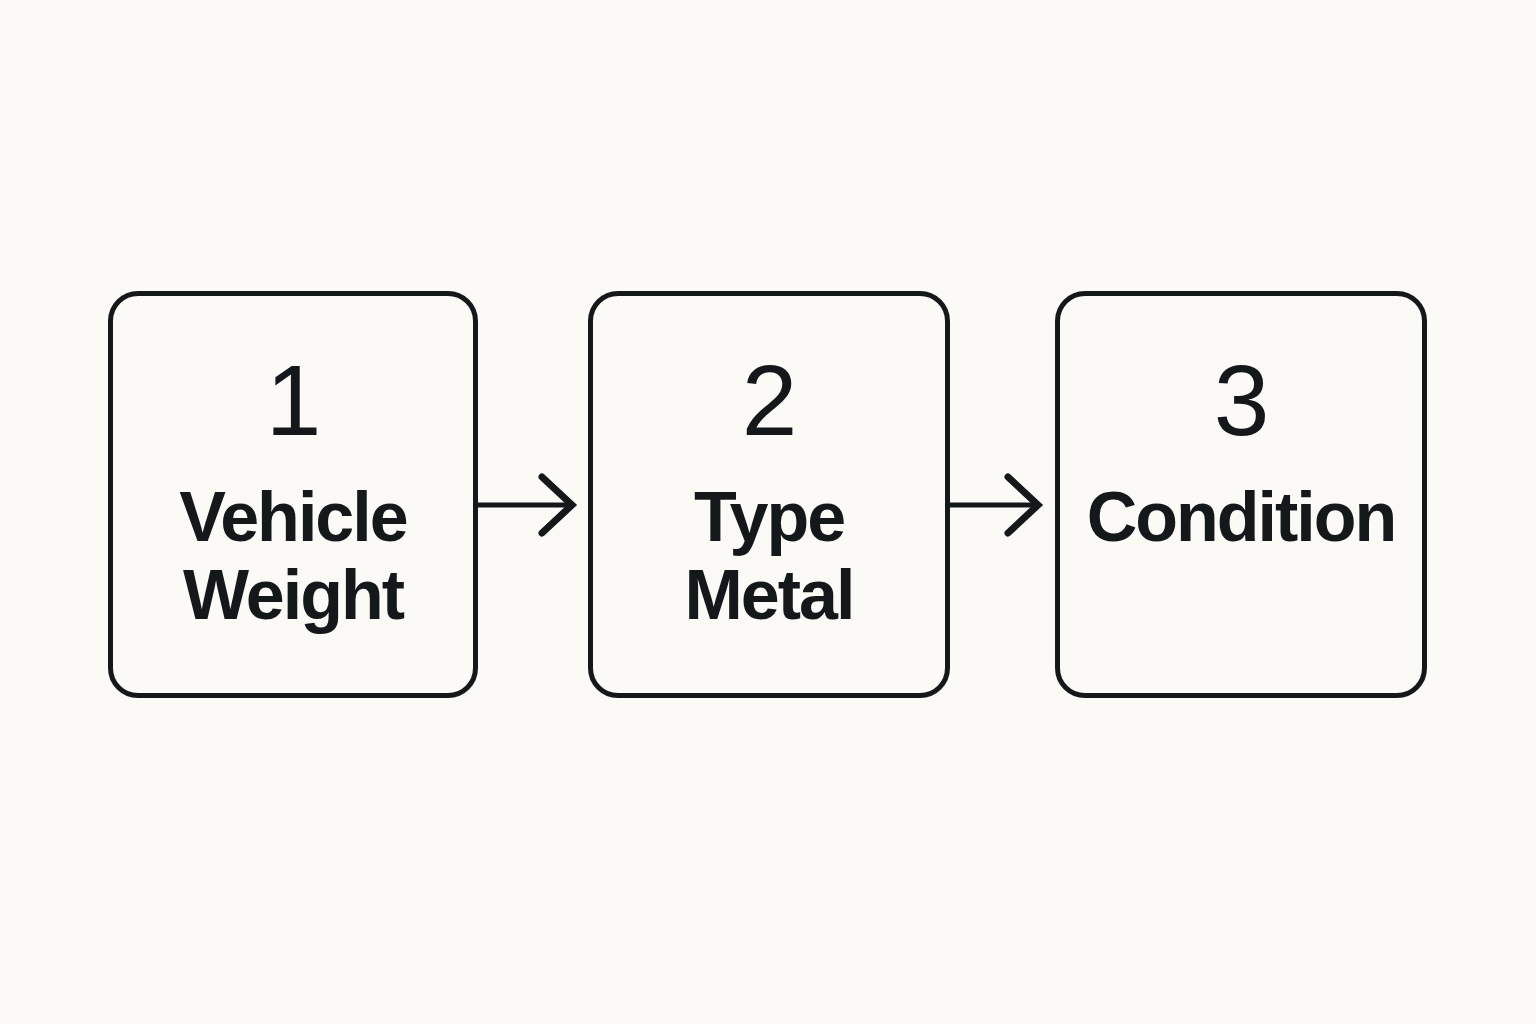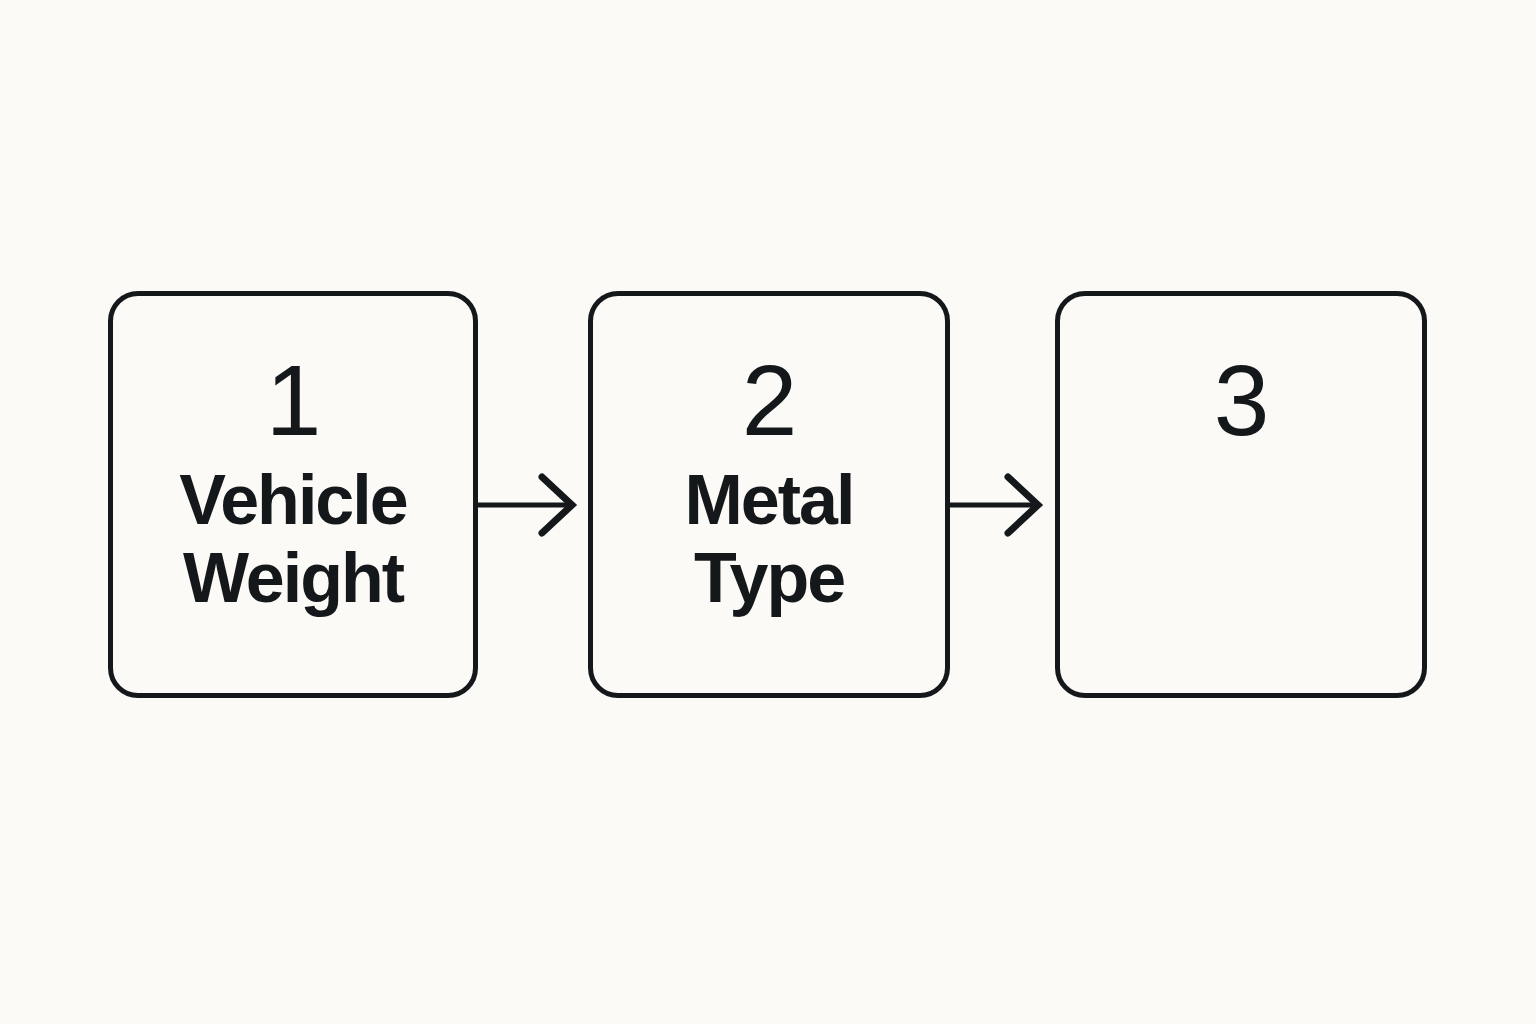--- a/index.html
+++ b/index.html
@@ -41,21 +41,21 @@
     font-size: 100px;
     font-weight: 400;
     line-height: 1;
     color: #15181a;
     letter-spacing: -1px;
     margin-top: 54px;
     user-select: none;
   }
 
   .step-label {
-    margin-top: 11px;
+    margin-top: 28px;
     font-size: 70px;
     font-weight: 700;
     line-height: 78px;
     color: #15181a;
     text-align: center;
     letter-spacing: -2px;
     white-space: nowrap;
   }
   .step-label .lab-line {
     display: block;
@@ -87,31 +87,32 @@
   <div class="connector arrow-1">
     <svg viewBox="0 0 116 70" xmlns="http://www.w3.org/2000/svg" aria-hidden="true">
       <path d="M2 35 H 94" fill="none" stroke="#15181a" stroke-width="5" stroke-linecap="butt"></path>
       <path d="M66 7 L 96 35 L 66 63" fill="none" stroke="#15181a" stroke-width="7" stroke-linecap="round" stroke-linejoin="miter"></path>
     </svg>
   </div>
 
   <div class="step-box box-2">
     <div class="step-number">2</div>
     <div class="step-label">
+      <span class="lab-line">Type</span>
       <span class="lab-line">Metal</span>
-      <span class="lab-line">Type</span>
     </div>
   </div>
 
   <div class="connector arrow-2">
     <svg viewBox="0 0 110 70" xmlns="http://www.w3.org/2000/svg" aria-hidden="true">
       <path d="M2 35 H 88" fill="none" stroke="#15181a" stroke-width="5" stroke-linecap="butt"></path>
       <path d="M60 7 L 90 35 L 60 63" fill="none" stroke="#15181a" stroke-width="7" stroke-linecap="round" stroke-linejoin="miter"></path>
     </svg>
   </div>
 
   <div class="step-box box-3">
     <div class="step-number">3</div>
     <div class="step-label">
+      <span class="lab-line">Condition</span>
     </div>
   </div>
 
 </div>
 
 </body></html>

